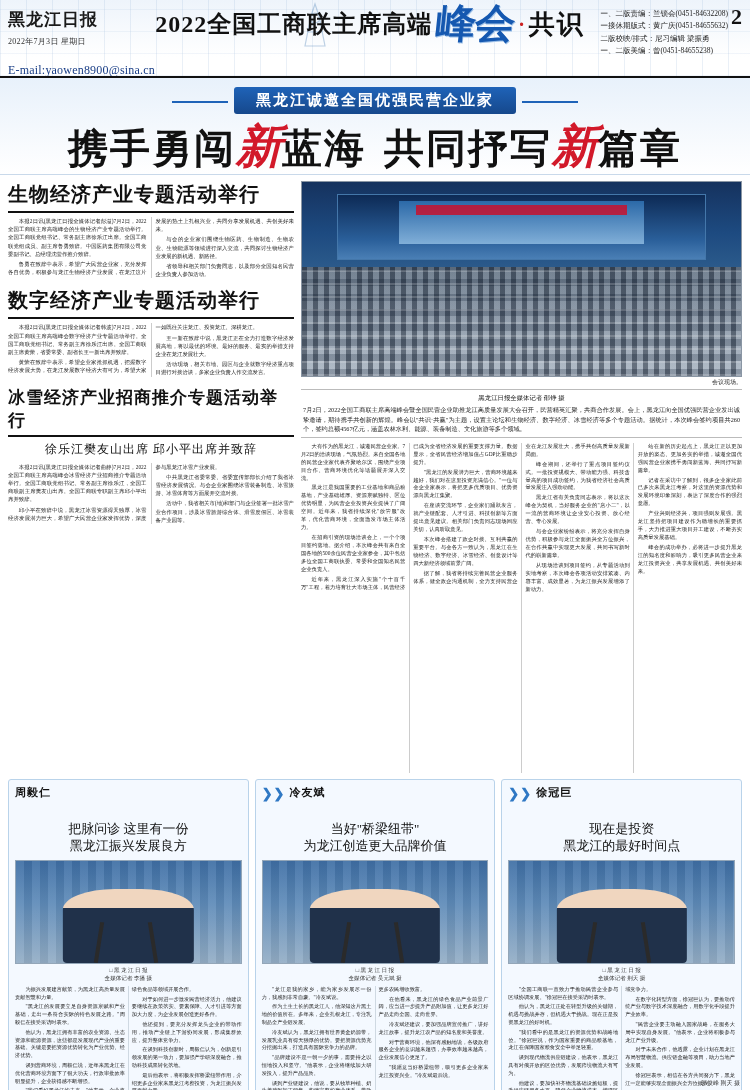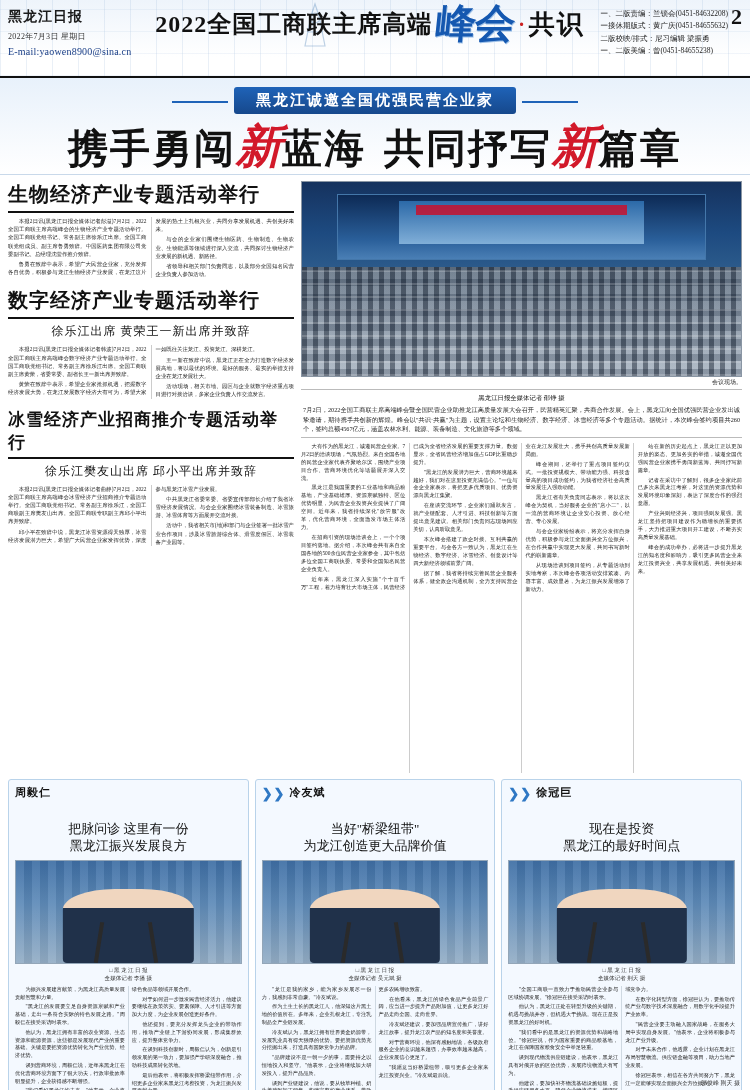--- a/index.html
+++ b/index.html
@@ -35,35 +35,35 @@
       repeating-linear-gradient(0deg, rgba(150,180,215,.13) 0 1px, transparent 1px 22px);
   }
   .mh-left {
     position: absolute;
     left: 8px; top: 8px;
     width: 150px;
   }
   .paper-logo {
     font-family: "Liberation Serif", serif;
     font-weight: bold;
-    font-size: 14px;
+    font-size: 17px;
     letter-spacing: 1px;
     color: #1b1b1b;
     white-space: nowrap;
   }
   .mh-left .dateline {
     font-size: 8px;
     color: #333;
     margin-top: 5px;
     letter-spacing: .3px;
   }
   .mh-left .email {
-    font-size: 10px;
+    font-size: 12px;
     color: #1a3e86;
-    margin-top: 4px;
+    margin-top: 16px;
     letter-spacing: .2px;
   }
   .mh-center {
     position: absolute;
     left: 160px; right: 170px; top: 6px;
     text-align: center;
   }
   .mh-title-row {
     display: flex;
     align-items: center;
@@ -435,21 +435,20 @@
         <div class="cols2">
           <p>本报2日讯(黑龙江日报全媒体记者彭溢)7月2日，2022全国工商联主席高端峰会的生物经济产业专题活动举行。全国工商联党组书记、常务副主席徐乐江出席。全国工商联党组成员、副主席鲁勇致辞。中国医药集团有限公司党委副书记、总经理沈莹作推介致辞。</p>
           <p>鲁勇在致辞中表示，希望广大民营企业家，充分发挥各自优势，积极参与龙江生物经济产业发展，在龙江这片发展的热土上扎根兴业，共同分享发展机遇、共创美好未来。</p>
           <p>与会的企业家们围绕生物医药、生物制造、生物农业、生物能源等领域进行深入交流，共同探讨生物经济产业发展的新机遇、新路径。</p>
           <p>省领导和相关部门负责同志，以及部分全国知名民营企业负责人参加活动。</p>
         </div>
       </div>
 
       <div class="article-block">
         <div class="sec-title">数字经济产业专题活动举行</div>
-        <div class="sec-sub">徐乐江出席 黄荣王一新出席并致辞</div>
         <div class="cols2">
           <p>本报2日讯(黑龙江日报全媒体记者韩波)7月2日，2022全国工商联主席高端峰会数字经济产业专题活动举行。全国工商联党组书记、常务副主席徐乐江出席。全国工商联副主席黄荣，省委常委、副省长王一新出席并致辞。</p>
           <p>黄荣在致辞中表示，希望企业家抢抓机遇，把握数字经济发展大势，在龙江发展数字经济大有可为，希望大家一如既往关注龙江、投资龙江、深耕龙江。</p>
           <p>王一新在致辞中说，黑龙江正在全力打造数字经济发展高地，将以最优的环境、最好的服务、最实的举措支持企业在龙江发展壮大。</p>
           <p>活动现场，相关市地、园区与企业就数字经济重点项目进行对接洽谈，多家企业负责人作交流发言。</p>
         </div>
       </div>
 
       <div class="article-block">
         <div class="sec-title" style="font-size:17px;">冰雪经济产业招商推介专题活动举行</div>

